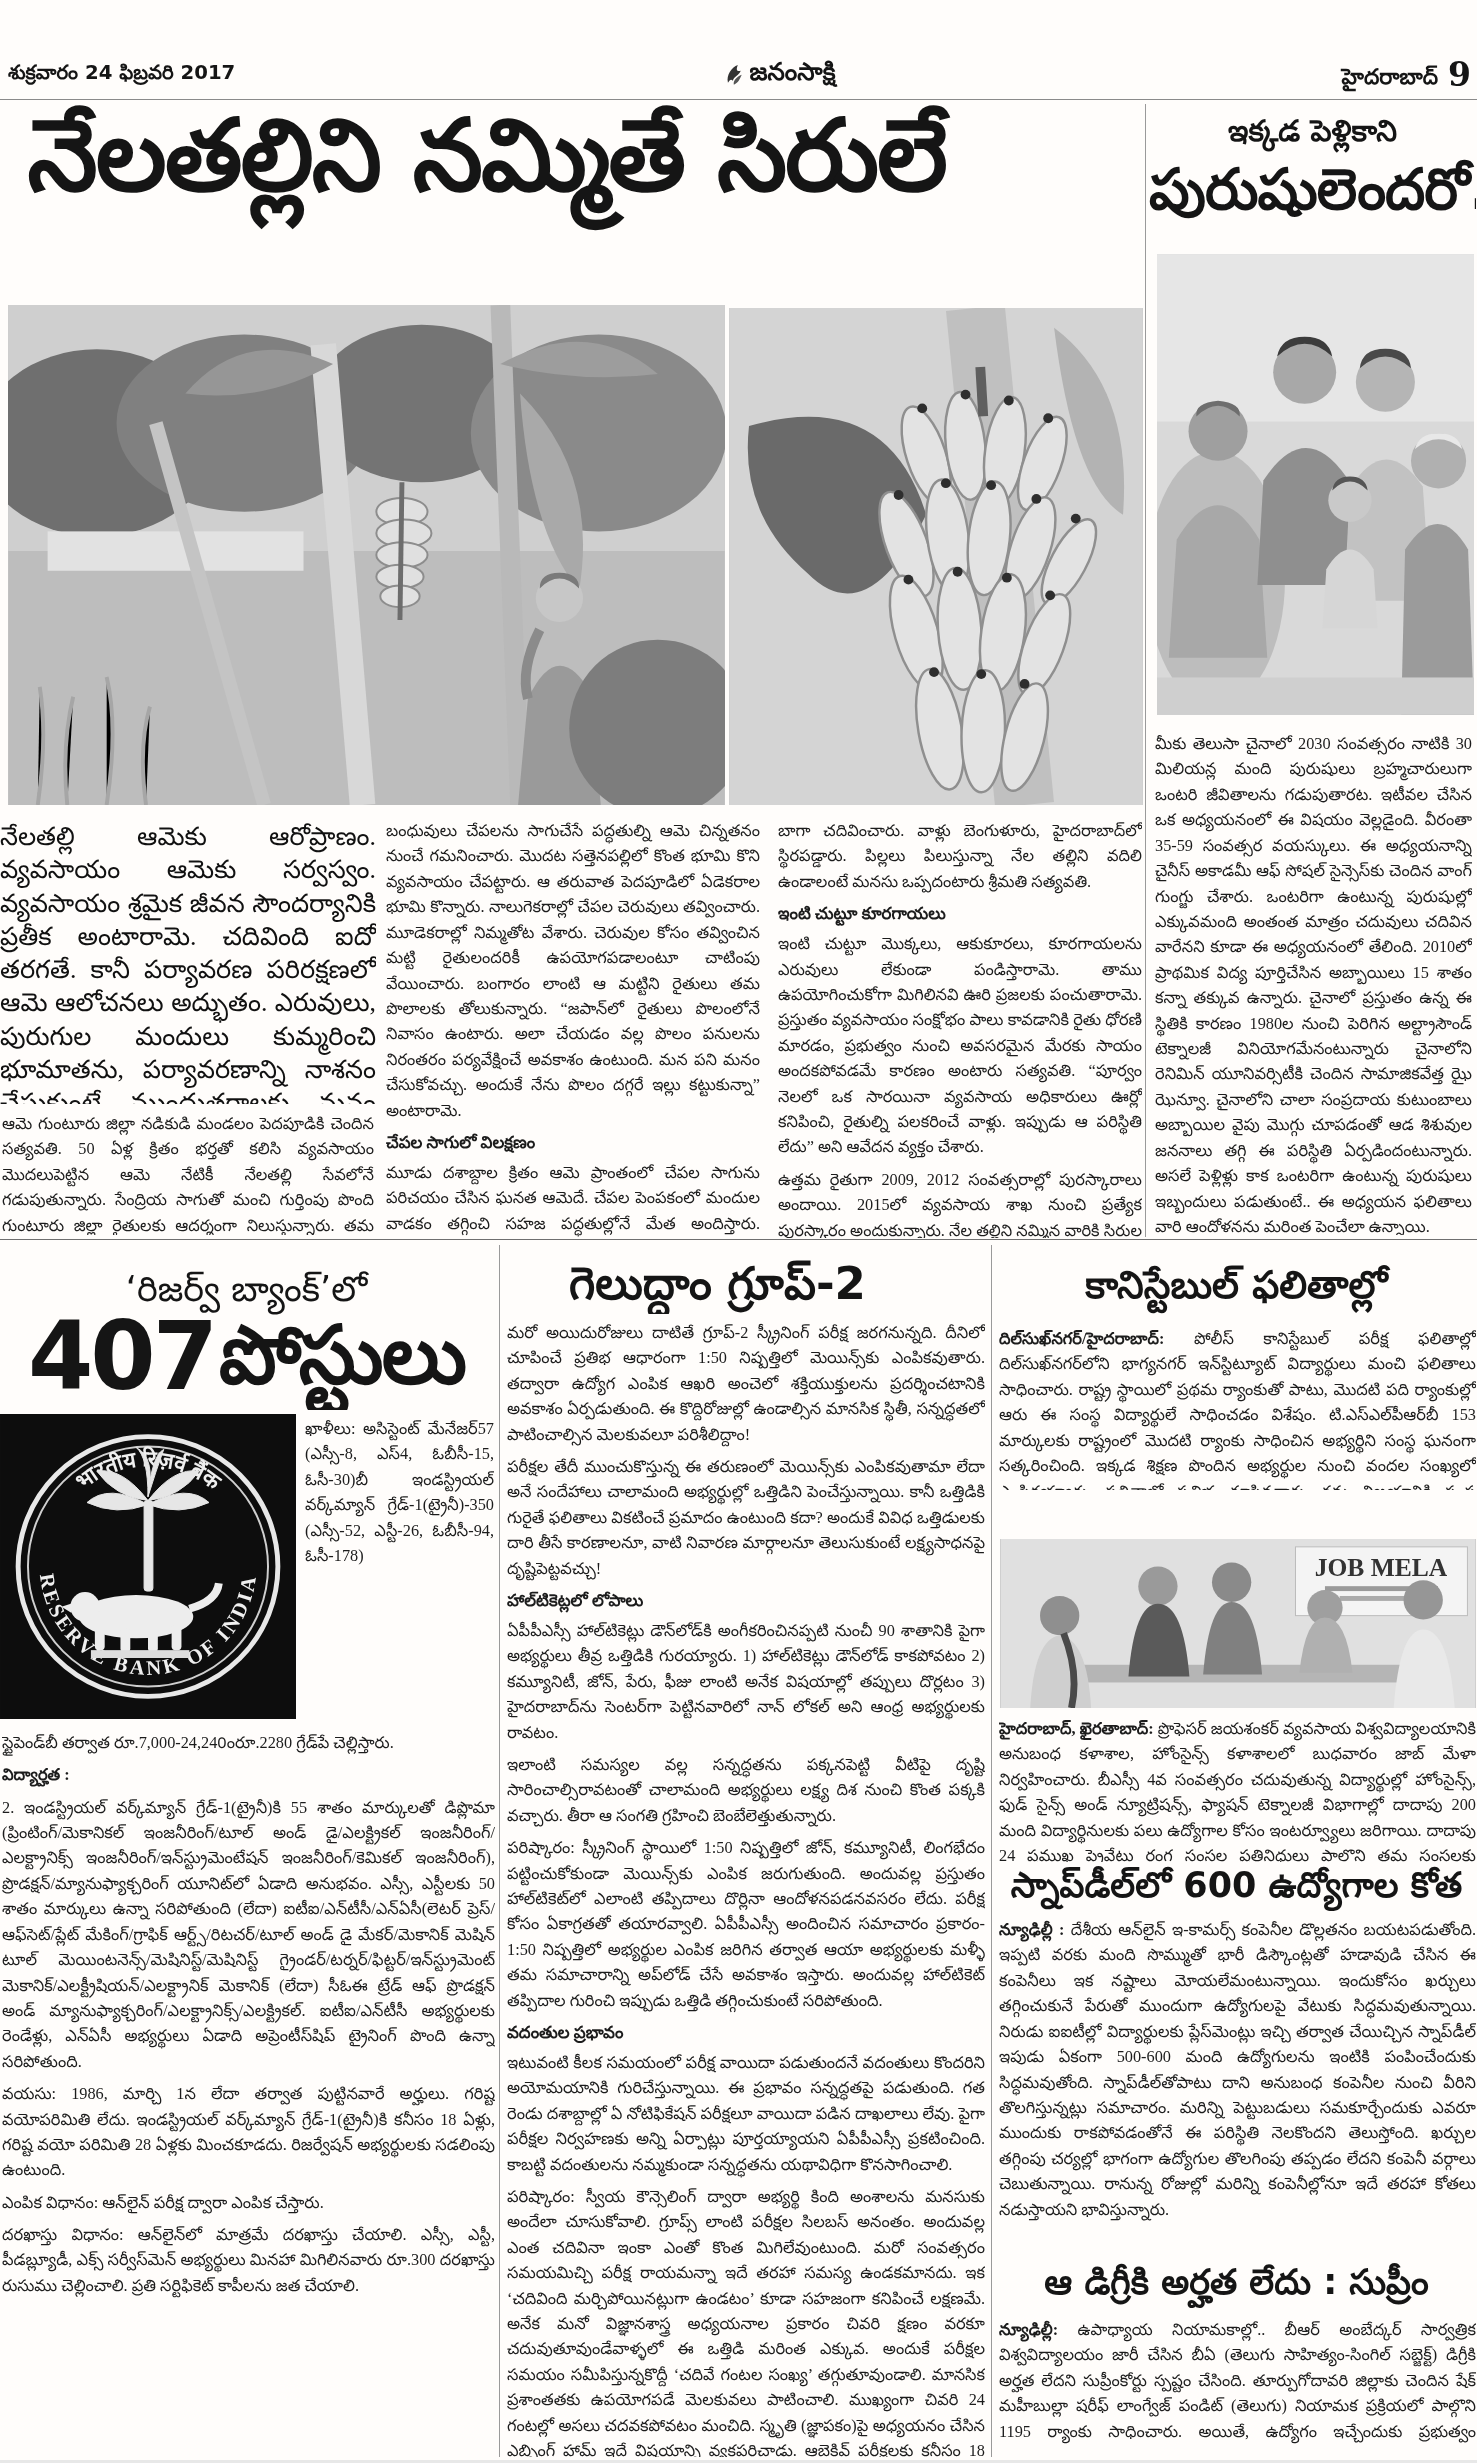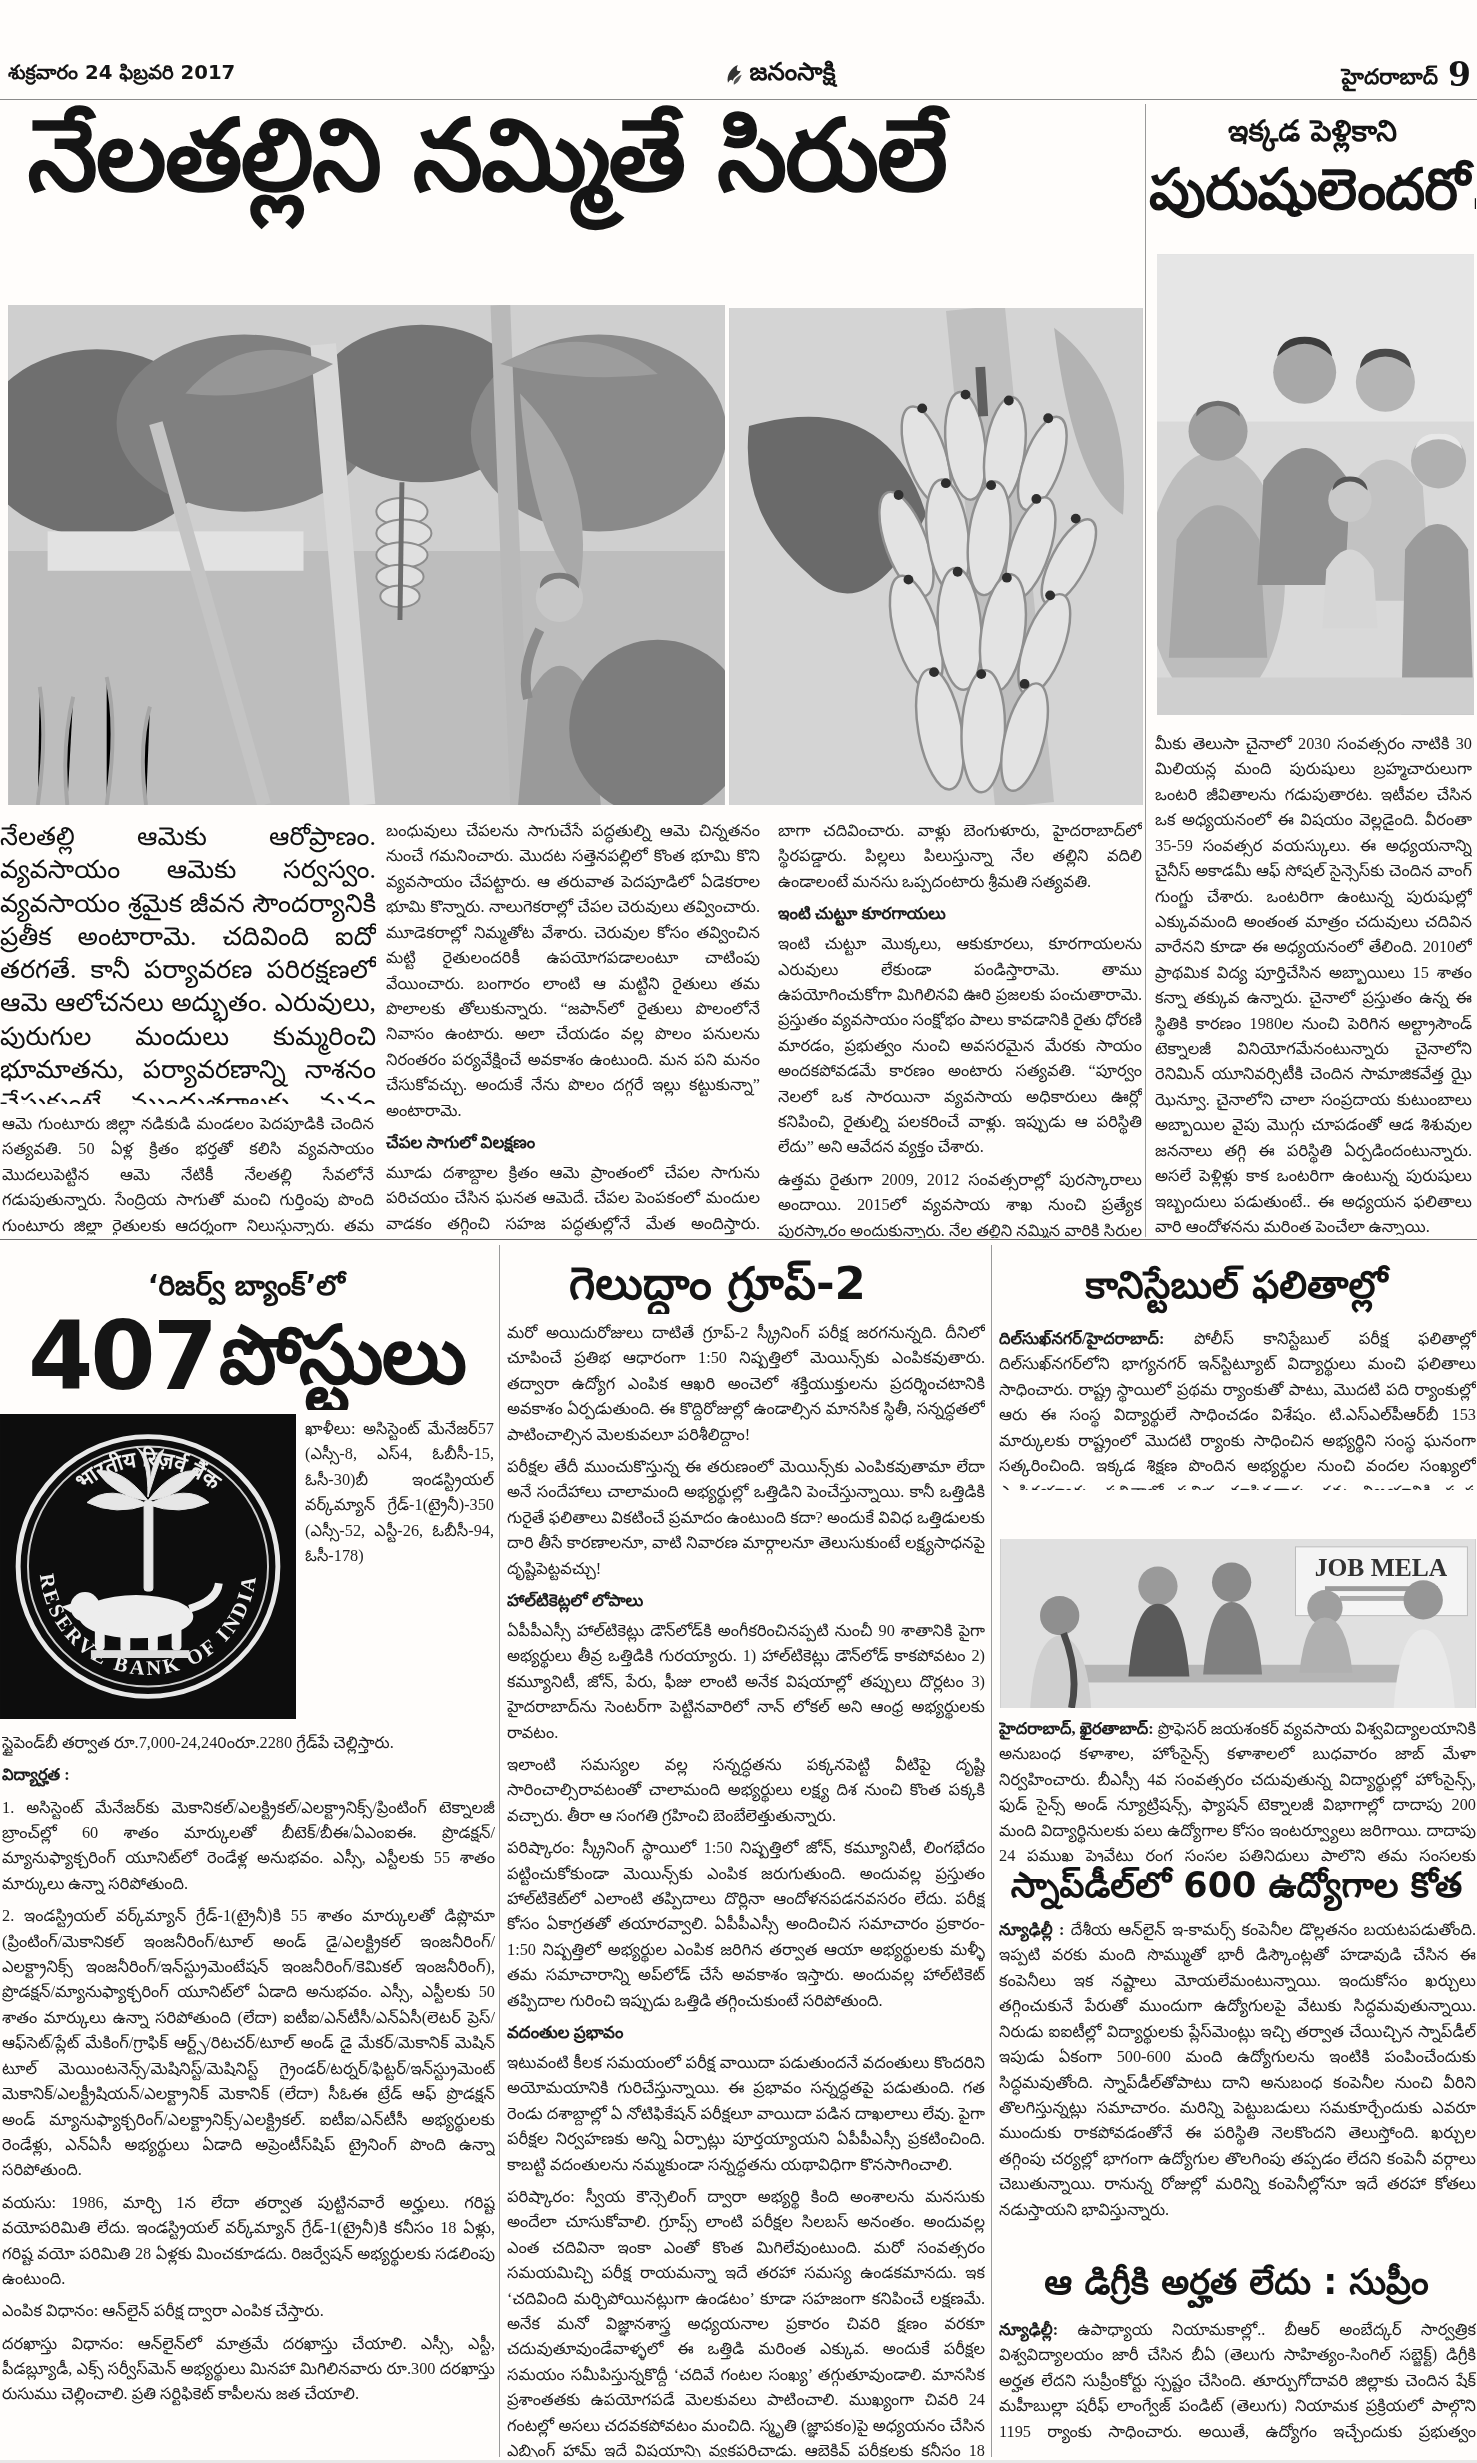--- a/index.html
+++ b/index.html
@@ -17,21 +17,21 @@
   .center{text-align:center}
   .hdr-date{font-size:19.7px;font-weight:bold;font-family:"DejaVu Sans",sans-serif}
   .masthead{font-size:24.6px;font-weight:bold;font-family:"DejaVu Sans",sans-serif;display:flex;align-items:center;gap:3.9px}
   .hdr-city{font-size:21.7px;font-weight:bold;font-family:"DejaVu Sans",sans-serif}
   .hdr-page{font-size:33px;font-weight:bold;font-family:"DejaVu Serif",serif;margin-left:9.9px}
   .main-hl{font-size:100px;font-weight:800;line-height:1.04;letter-spacing:-2px;
            font-family:"DejaVu Sans",sans-serif;white-space:nowrap;overflow:hidden}
   .kicker{font-size:29.6px;font-weight:bold;font-family:"DejaVu Sans",sans-serif}
   .bach-hl{font-size:57px;font-weight:800;font-family:"DejaVu Sans",sans-serif;letter-spacing:-1px}
   .intro-big{font-size:25.6px;line-height:1.3;text-align:justify;font-weight:500;color:#111;overflow:hidden}
-  .rbi-kick{font-size:28px;font-weight:700;font-family:"DejaVu Sans",sans-serif}
+  .rbi-kick{font-size:35px;font-weight:400;font-family:"DejaVu Sans",sans-serif}
   .rbi-num{font-size:94px;font-weight:800;font-family:"DejaVu Sans",sans-serif;letter-spacing:-3px;vertical-align:-5.9px}
   .rbi-tel{font-size:81px;font-weight:800;font-family:Liberation Mono, monospace;letter-spacing:-2px}
   .g2-hl{font-size:45px;font-weight:800;font-family:"DejaVu Sans",sans-serif}
   .const-hl{font-size:38px;font-weight:800;font-family:"DejaVu Sans",sans-serif}
   .sub-art-hl{font-size:35px;font-weight:800;font-family:"DejaVu Sans",sans-serif}
 </style>
 </head>
 <body>
 
 <div class="page">
@@ -250,21 +250,20 @@
   </div>
 
   <div class="abs jtext" style="left:305px;top:1416px;width:189px;height:307px">
     <p>ఖాళీలు: అసిస్టెంట్ మేనేజర్‌57 (ఎస్సీ-8, ఎస్4, ఓబీసీ-15, ఓసీ-30)బీ ఇండస్ట్రియల్ వర్క్‌మ్యాన్ గ్రేడ్-1(ట్రైనీ)-350 (ఎస్సీ-52, ఎస్టీ-26, ఓబీసీ-94, ఓసీ-178)</p>
 
   </div>
 
   <div class="abs jtext" style="left:2px;top:1730px;width:493px;height:727px">
     <p>స్టైపెండ్‌బీ తర్వాత రూ.7,000-24,240ంరూ.2280 గ్రేడ్‌పే చెల్లిస్తారు.</p>
     <p class="dl">విద్యార్హత :</p>
-    <p>1. అసిస్టెంట్ మేనేజర్‌కు మెకానికల్/ఎలక్ట్రికల్/ఎలక్ట్రానిక్స్/ప్రింటింగ్ టెక్నాలజీ బ్రాంచ్‌ల్లో 60 శాతం మార్కులతో బీటెక్/బీఈ/ఏఎంఐఈ. ప్రొడక్షన్/ మ్యానుఫ్యాక్చరింగ్ యూనిట్‌లో రెండేళ్ల అనుభవం. ఎస్సీ, ఎస్టీలకు 55 శాతం మార్కులు ఉన్నా సరిపోతుంది.</p>
     <p>2. ఇండస్ట్రియల్ వర్క్‌మ్యాన్ గ్రేడ్-1(ట్రైనీ)కి 55 శాతం మార్కులతో డిప్లొమా (ప్రింటింగ్/మెకానికల్ ఇంజనీరింగ్/టూల్ అండ్ డై/ఎలక్ట్రికల్ ఇంజనీరింగ్/ఎలక్ట్రానిక్స్ ఇంజనీరింగ్/ఇన్‌స్ట్రుమెంటేషన్ ఇంజనీరింగ్/కెమికల్ ఇంజనీరింగ్), ప్రొడక్షన్/మ్యానుఫ్యాక్చరింగ్ యూనిట్‌లో ఏడాది అనుభవం. ఎస్సీ, ఎస్టీలకు 50 శాతం మార్కులు ఉన్నా సరిపోతుంది (లేదా) ఐటీఐ/ఎన్‌టీసీ/ఎన్ఏసీ(లెటర్ ప్రెస్/ ఆఫ్‌సెట్/ప్లేట్ మేకింగ్/గ్రాఫిక్ ఆర్ట్స్/రిటచర్/టూల్ అండ్ డై మేకర్/మెకానిక్ మెషిన్ టూల్ మెయింటనెన్స్/మెషినిస్ట్/మెషినిస్ట్ గ్రైండర్/టర్నర్/ఫిట్టర్/ఇన్‌స్ట్రుమెంట్ మెకానిక్/ఎలక్ట్రీషియన్/ఎలక్ట్రానిక్ మెకానిక్ (లేదా) సీఓఈ ట్రేడ్ ఆఫ్ ప్రొడక్షన్ అండ్ మ్యానుఫ్యాక్చరింగ్/ఎలక్ట్రానిక్స్/ఎలక్ట్రికల్. ఐటీఐ/ఎన్‌టీసీ అభ్యర్థులకు రెండేళ్లు, ఎన్ఏసీ అభ్యర్థులు ఏడాది అప్రెంటీస్‌షిప్ ట్రైనింగ్ పొంది ఉన్నా సరిపోతుంది.</p>
     <p>వయసు: 1986, మార్చి 1న లేదా తర్వాత పుట్టినవారే అర్హులు. గరిష్ట వయోపరిమితి లేదు. ఇండస్ట్రియల్ వర్క్‌మ్యాన్ గ్రేడ్-1(ట్రైనీ)కి కనీసం 18 ఏళ్లు, గరిష్ట వయో పరిమితి 28 ఏళ్లకు మించకూడదు. రిజర్వేషన్ అభ్యర్థులకు సడలింపు ఉంటుంది.</p>
     <p>ఎంపిక విధానం: ఆన్‌లైన్ పరీక్ష ద్వారా ఎంపిక చేస్తారు.</p>
     <p>దరఖాస్తు విధానం: ఆన్‌లైన్‌లో మాత్రమే దరఖాస్తు చేయాలి. ఎస్సీ, ఎస్టీ, పీడబ్ల్యూడీ, ఎక్స్ సర్వీస్‌మెన్ అభ్యర్థులు మినహా మిగిలినవారు రూ.300 దరఖాస్తు రుసుము చెల్లించాలి. ప్రతి సర్టిఫికెట్ కాపీలను జత చేయాలి.</p>
 
   </div>
 
   <div class="abs center g2-hl" style="left:476px;top:1257px;width:483px;height:57px;overflow:hidden">గెలుద్దాం గ్రూప్-2</div>
   <div class="abs jtext" style="left:507px;top:1320px;width:478px;height:1137px">
     <p>మరో అయిదురోజులు దాటితే గ్రూప్-2 స్క్రీనింగ్ పరీక్ష జరగనున్నది. దీనిలో చూపించే ప్రతిభ ఆధారంగా 1:50 నిష్పత్తిలో మెయిన్స్‌కు ఎంపికవుతారు. తద్వారా ఉద్యోగ ఎంపిక ఆఖరి అంచెలో శక్తియుక్తులను ప్రదర్శించటానికి అవకాశం ఏర్పడుతుంది. ఈ కొద్దిరోజుల్లో ఉండాల్సిన మానసిక స్థితీ, సన్నద్ధతలో పాటించాల్సిన మెలకువలూ పరిశీలిద్దాం!</p>

